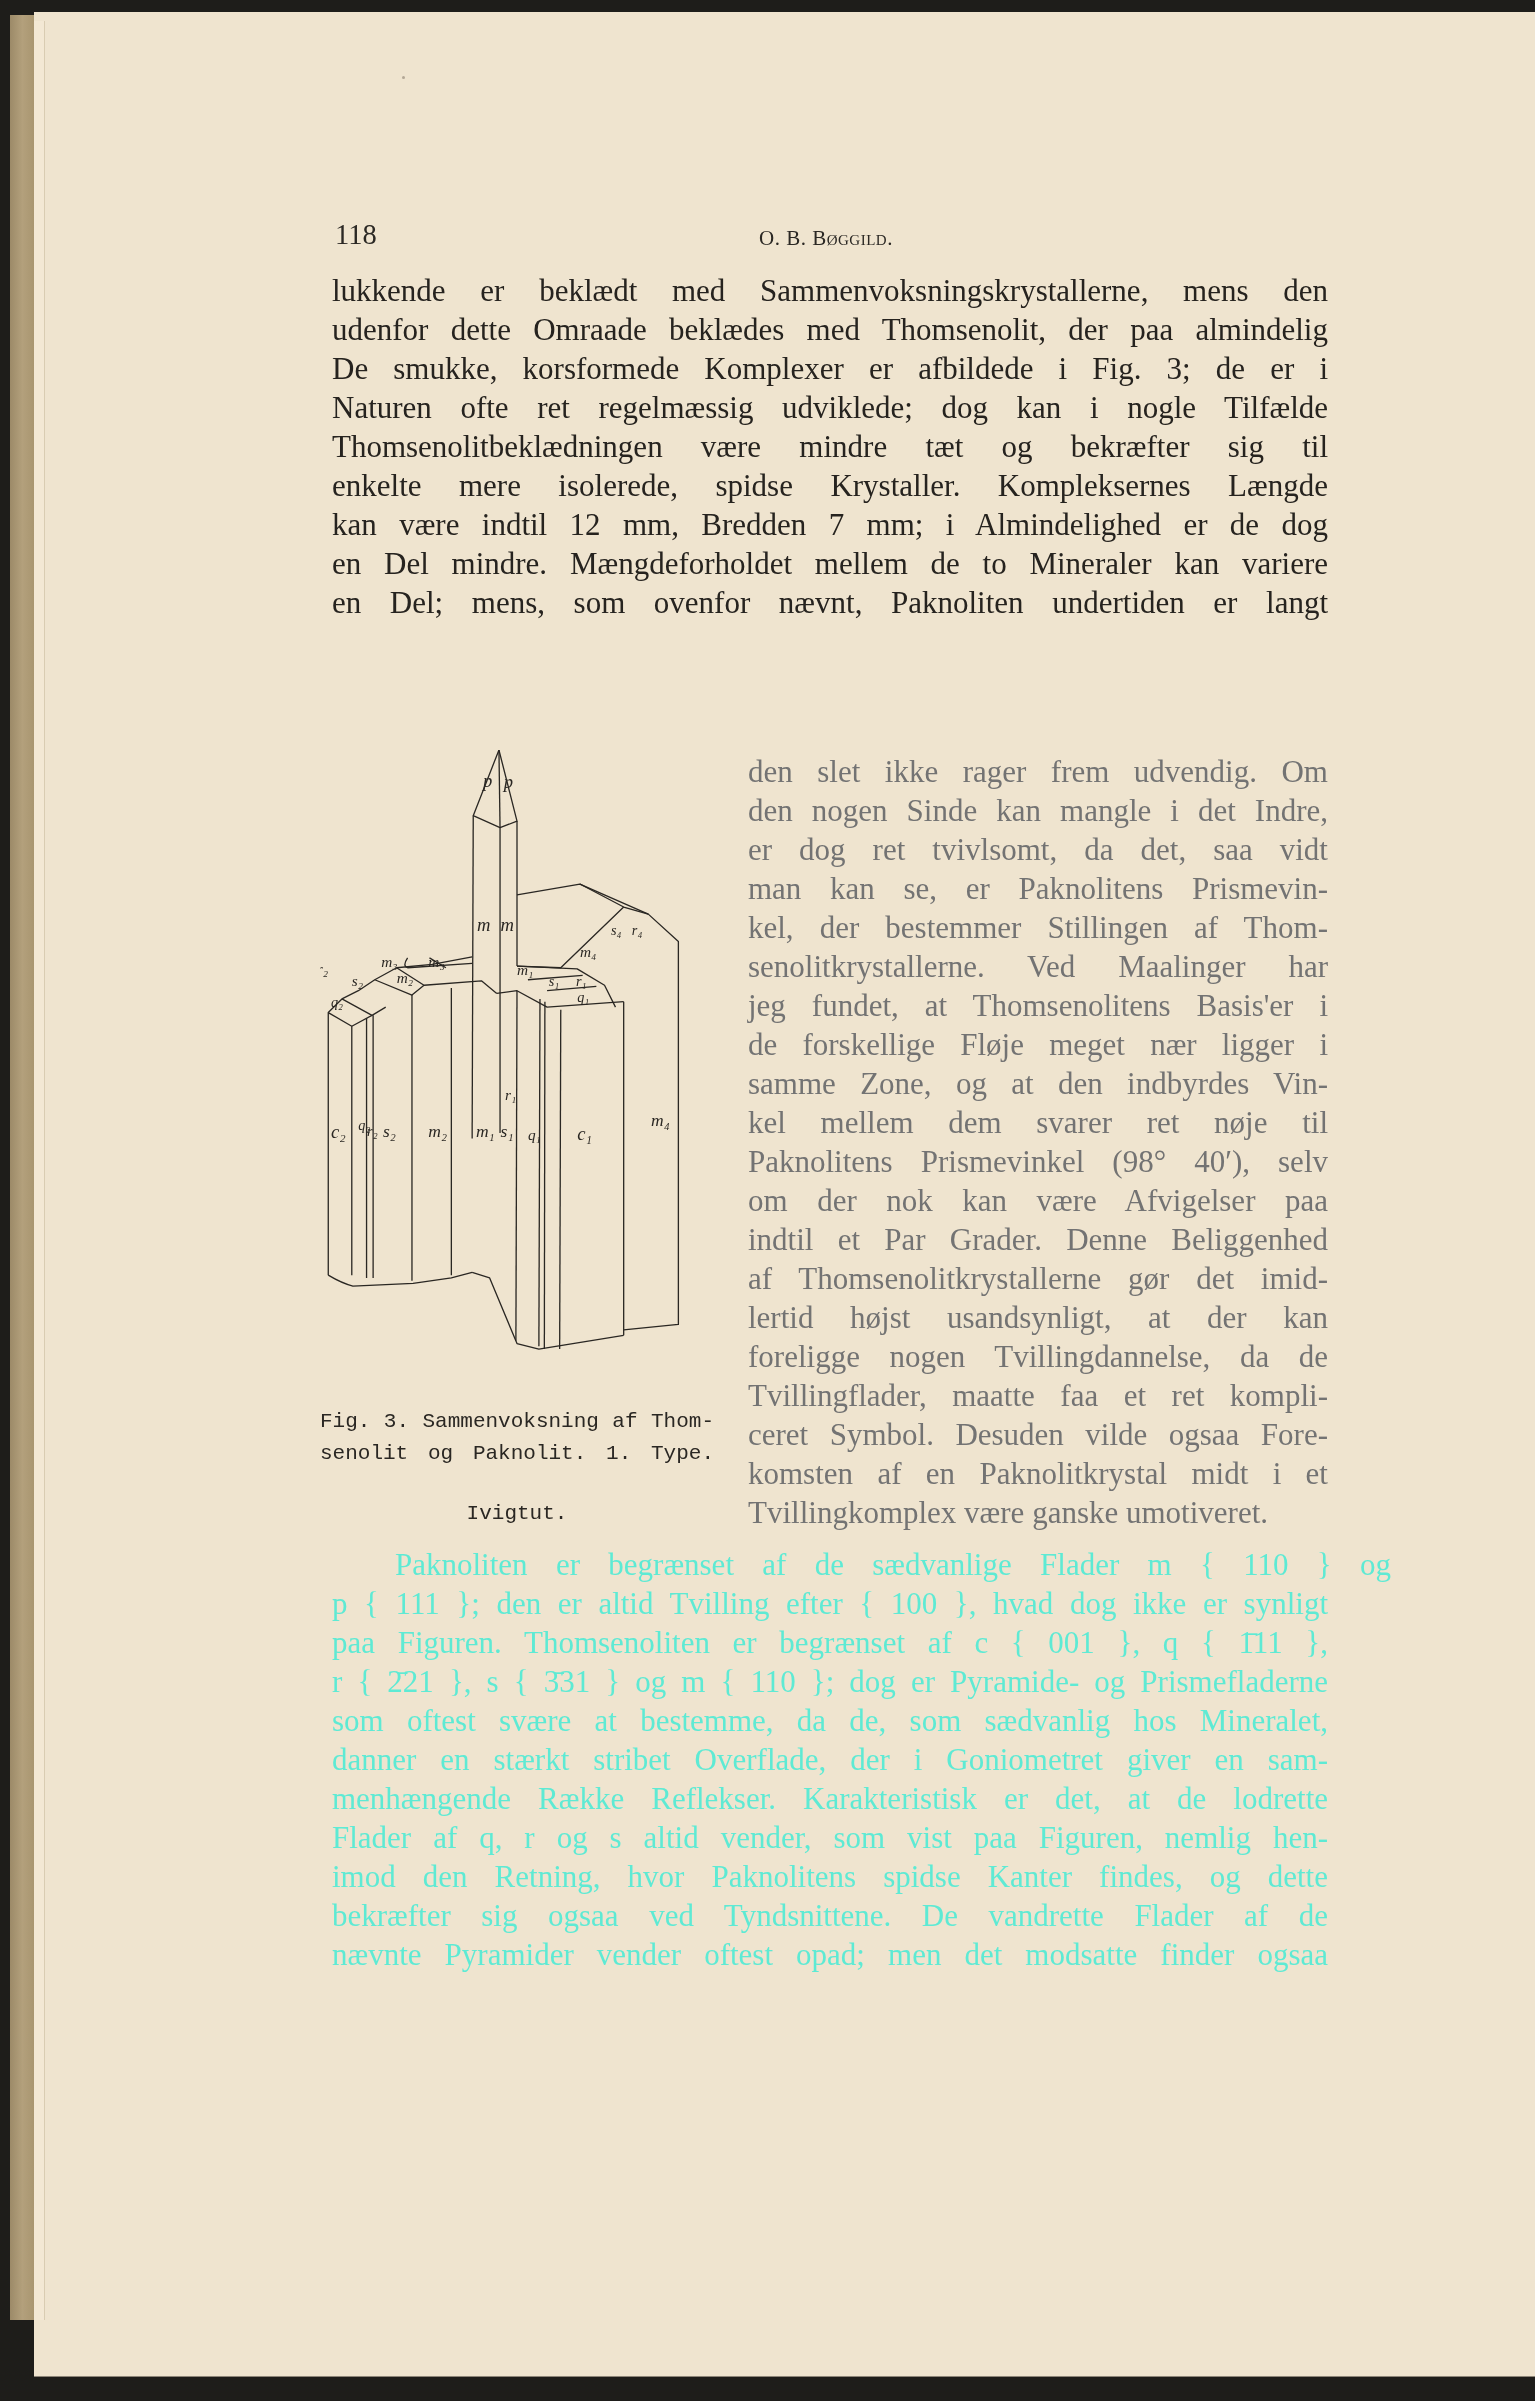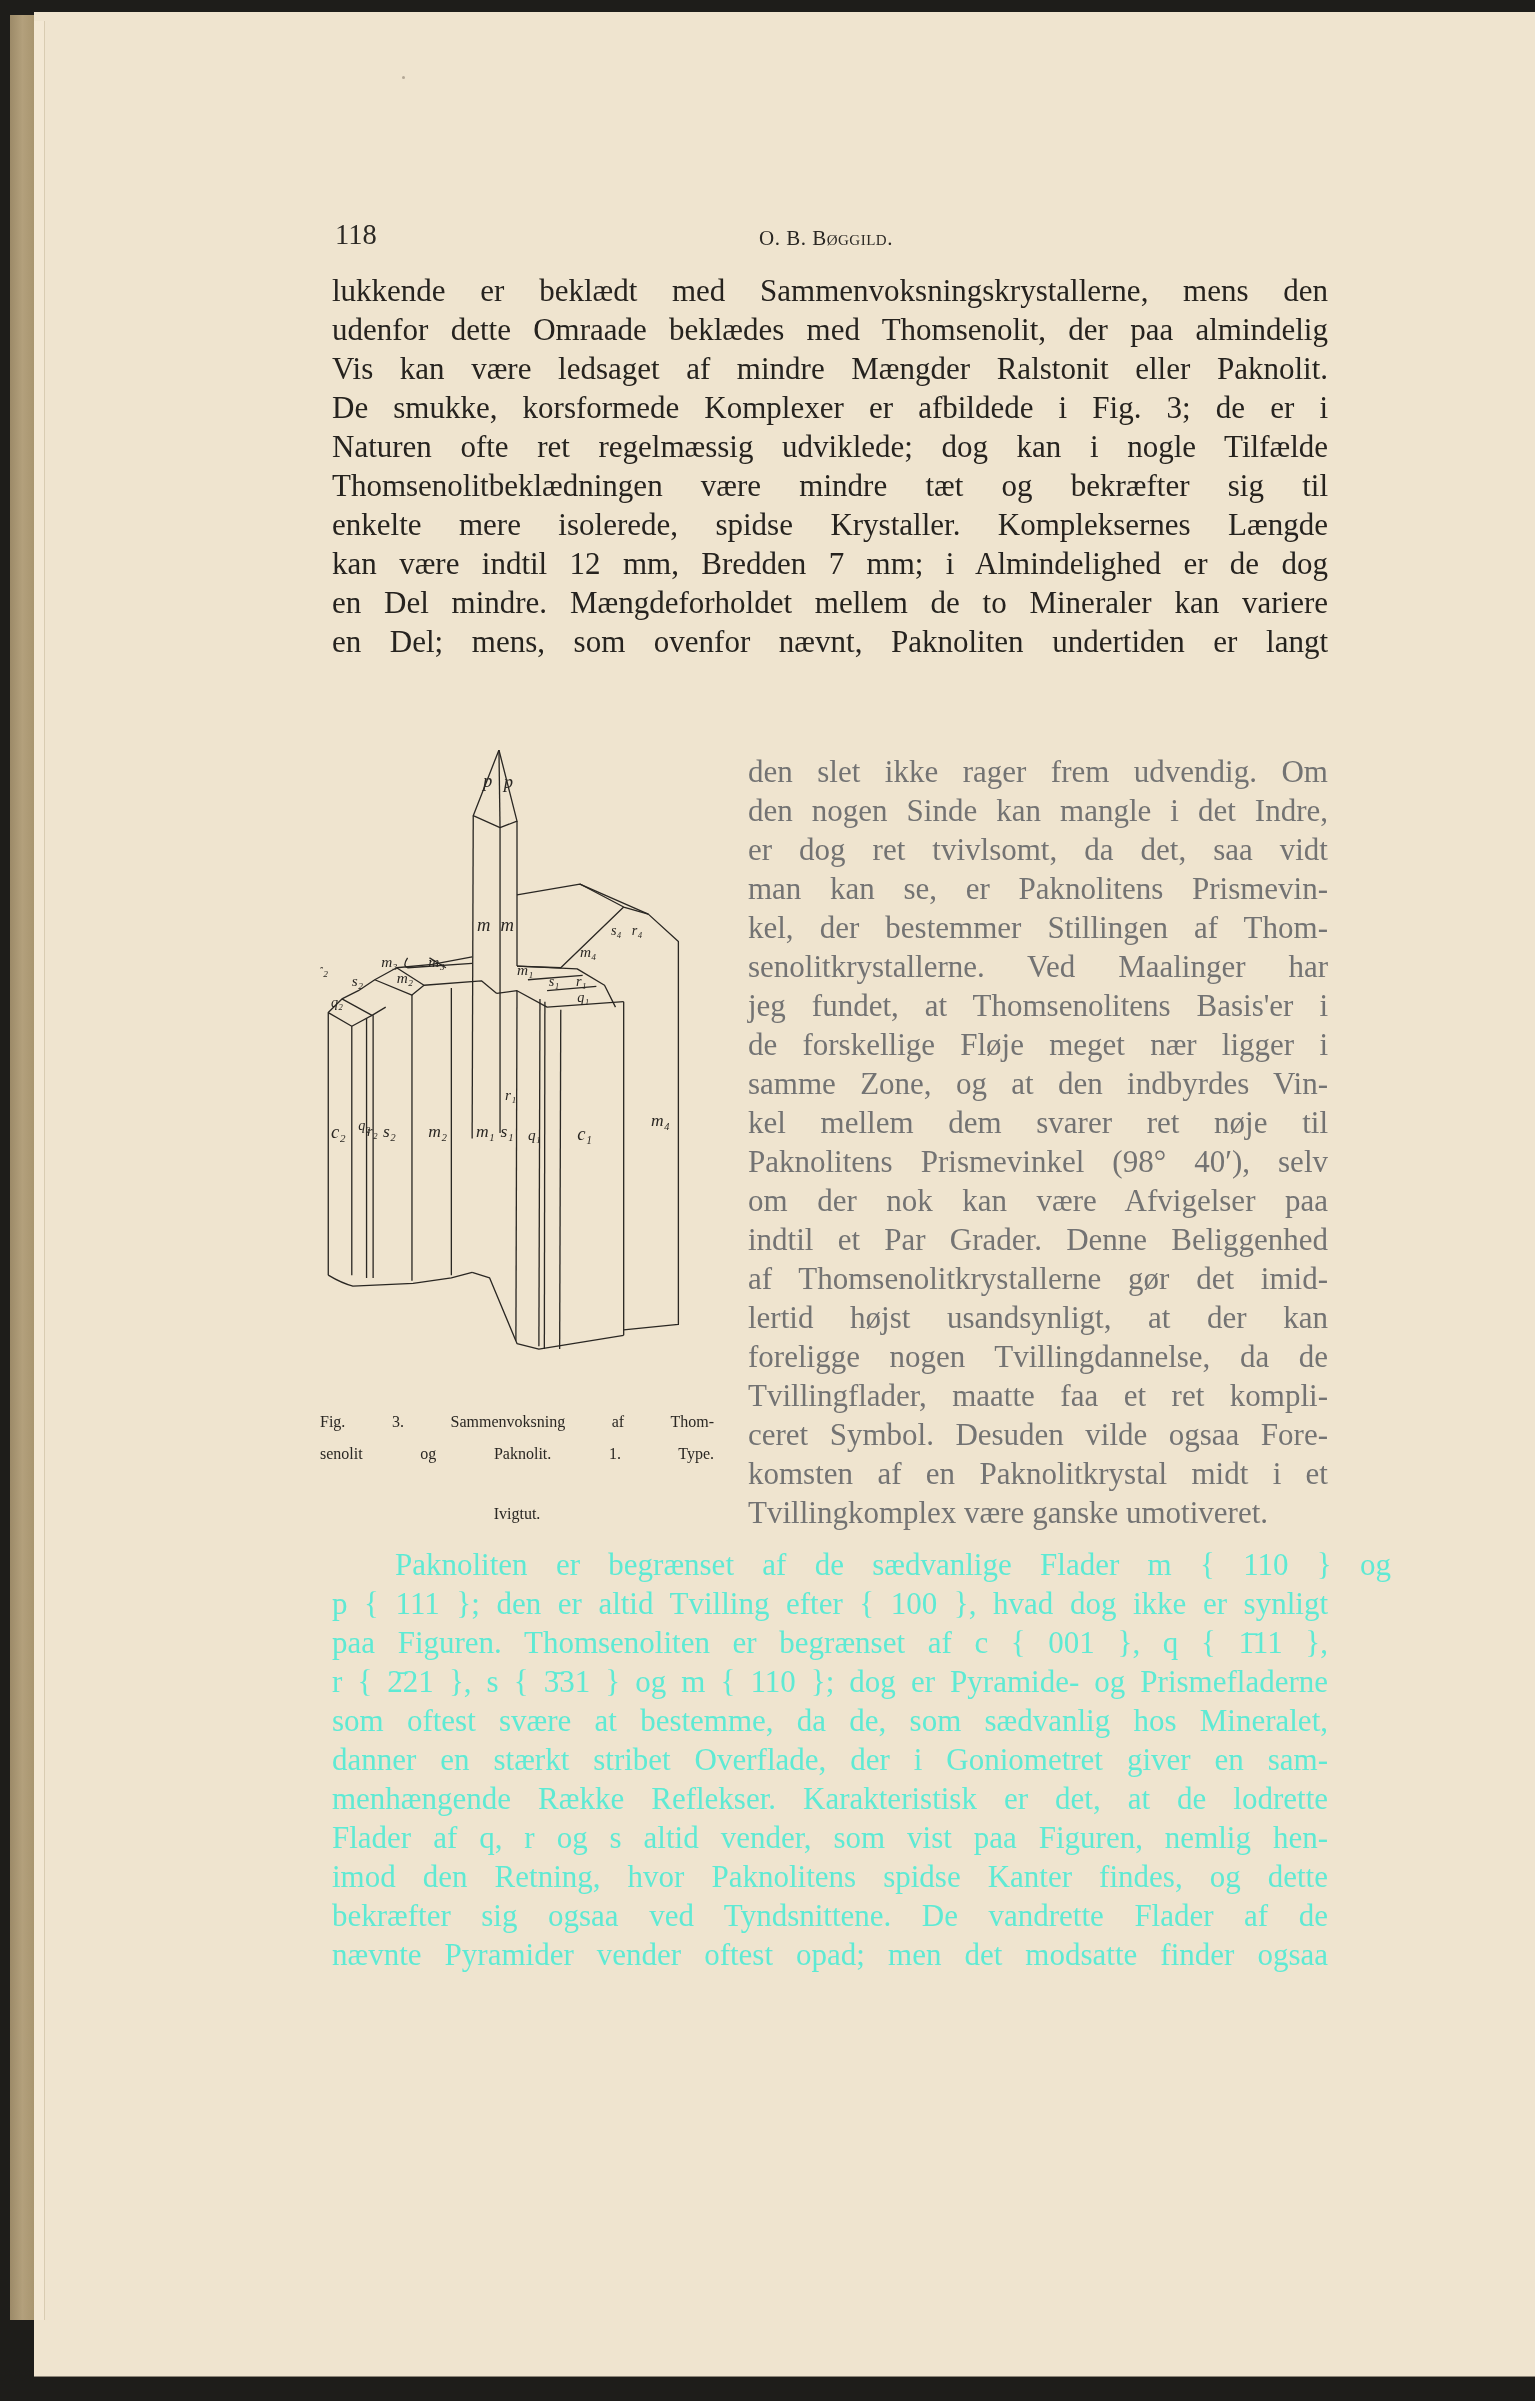--- a/index.html
+++ b/index.html
@@ -52,22 +52,22 @@
     font-size: 31px; line-height: 39px; color: #5eead4;
   }
   .lower-block .line { width: 996px; }
   .text-block .line { width: 996px; }
   .figure {
     position: absolute; left: 320px; top: 750px; width: 394px; height: 651px;
   }
   .figure svg { width: 394px; height: 651px; display: block; }
   .figure-caption {
     position: absolute; left: 320px; top: 1406px; width: 394px;
-    font-family: Liberation Serif, serif;
-    font-size: 16px; line-height: 32px; color: #2a2723;
+    font-family: Liberation Mono, monospace;
+    font-size: 21px; line-height: 32px; color: #2a2723;
   }
   .caption-line { display: block; white-space: nowrap; text-align: justify; text-align-last: justify; }
   .caption-line.center { text-align: center; text-align-last: center; margin-top: 28px; }
   .dust { position: absolute; width: 3.3px; height: 3.3px; border-radius: 50%; background: #8b7f70; opacity: .6; }
 </style>
 </head>
 <body>
 
 <div class="binding-strip"></div>
 <div class="page"></div>
@@ -75,21 +75,20 @@
 <div class="dust" style="left:402px;top:76px;"></div>
 
 <div class="running-head">
   <span class="page-number">118</span>
   <span class="author">O. B. Bøggild.</span>
 </div>
 
 <div class="text-block">
   <span class="line">lukkende er beklædt med Sammenvoksningskrystallerne, mens den</span>
   <span class="line">udenfor dette Omraade beklædes med Thomsenolit, der paa almindelig</span>
-  <span class="line">Vis kan være ledsaget af mindre Mængder Ralstonit eller Paknolit.</span>
   <span class="line">De smukke, korsformede Komplexer er afbildede i Fig. 3; de er i</span>
   <span class="line">Naturen ofte ret regelmæssig udviklede; dog kan i nogle Tilfælde</span>
   <span class="line">Thomsenolitbeklædningen være mindre tæt og bekræfter sig til</span>
   <span class="line">enkelte mere isolerede, spidse Krystaller. Kompleksernes Længde</span>
   <span class="line">kan være indtil 12 mm, Bredden 7 mm; i Almindelighed er de dog</span>
   <span class="line">en Del mindre. Mængdeforholdet mellem de to Mineraler kan variere</span>
   <span class="line">en Del; mens, som ovenfor nævnt, Paknoliten undertiden er langt</span>
 </div>
 
 <div class="wrap-col">

